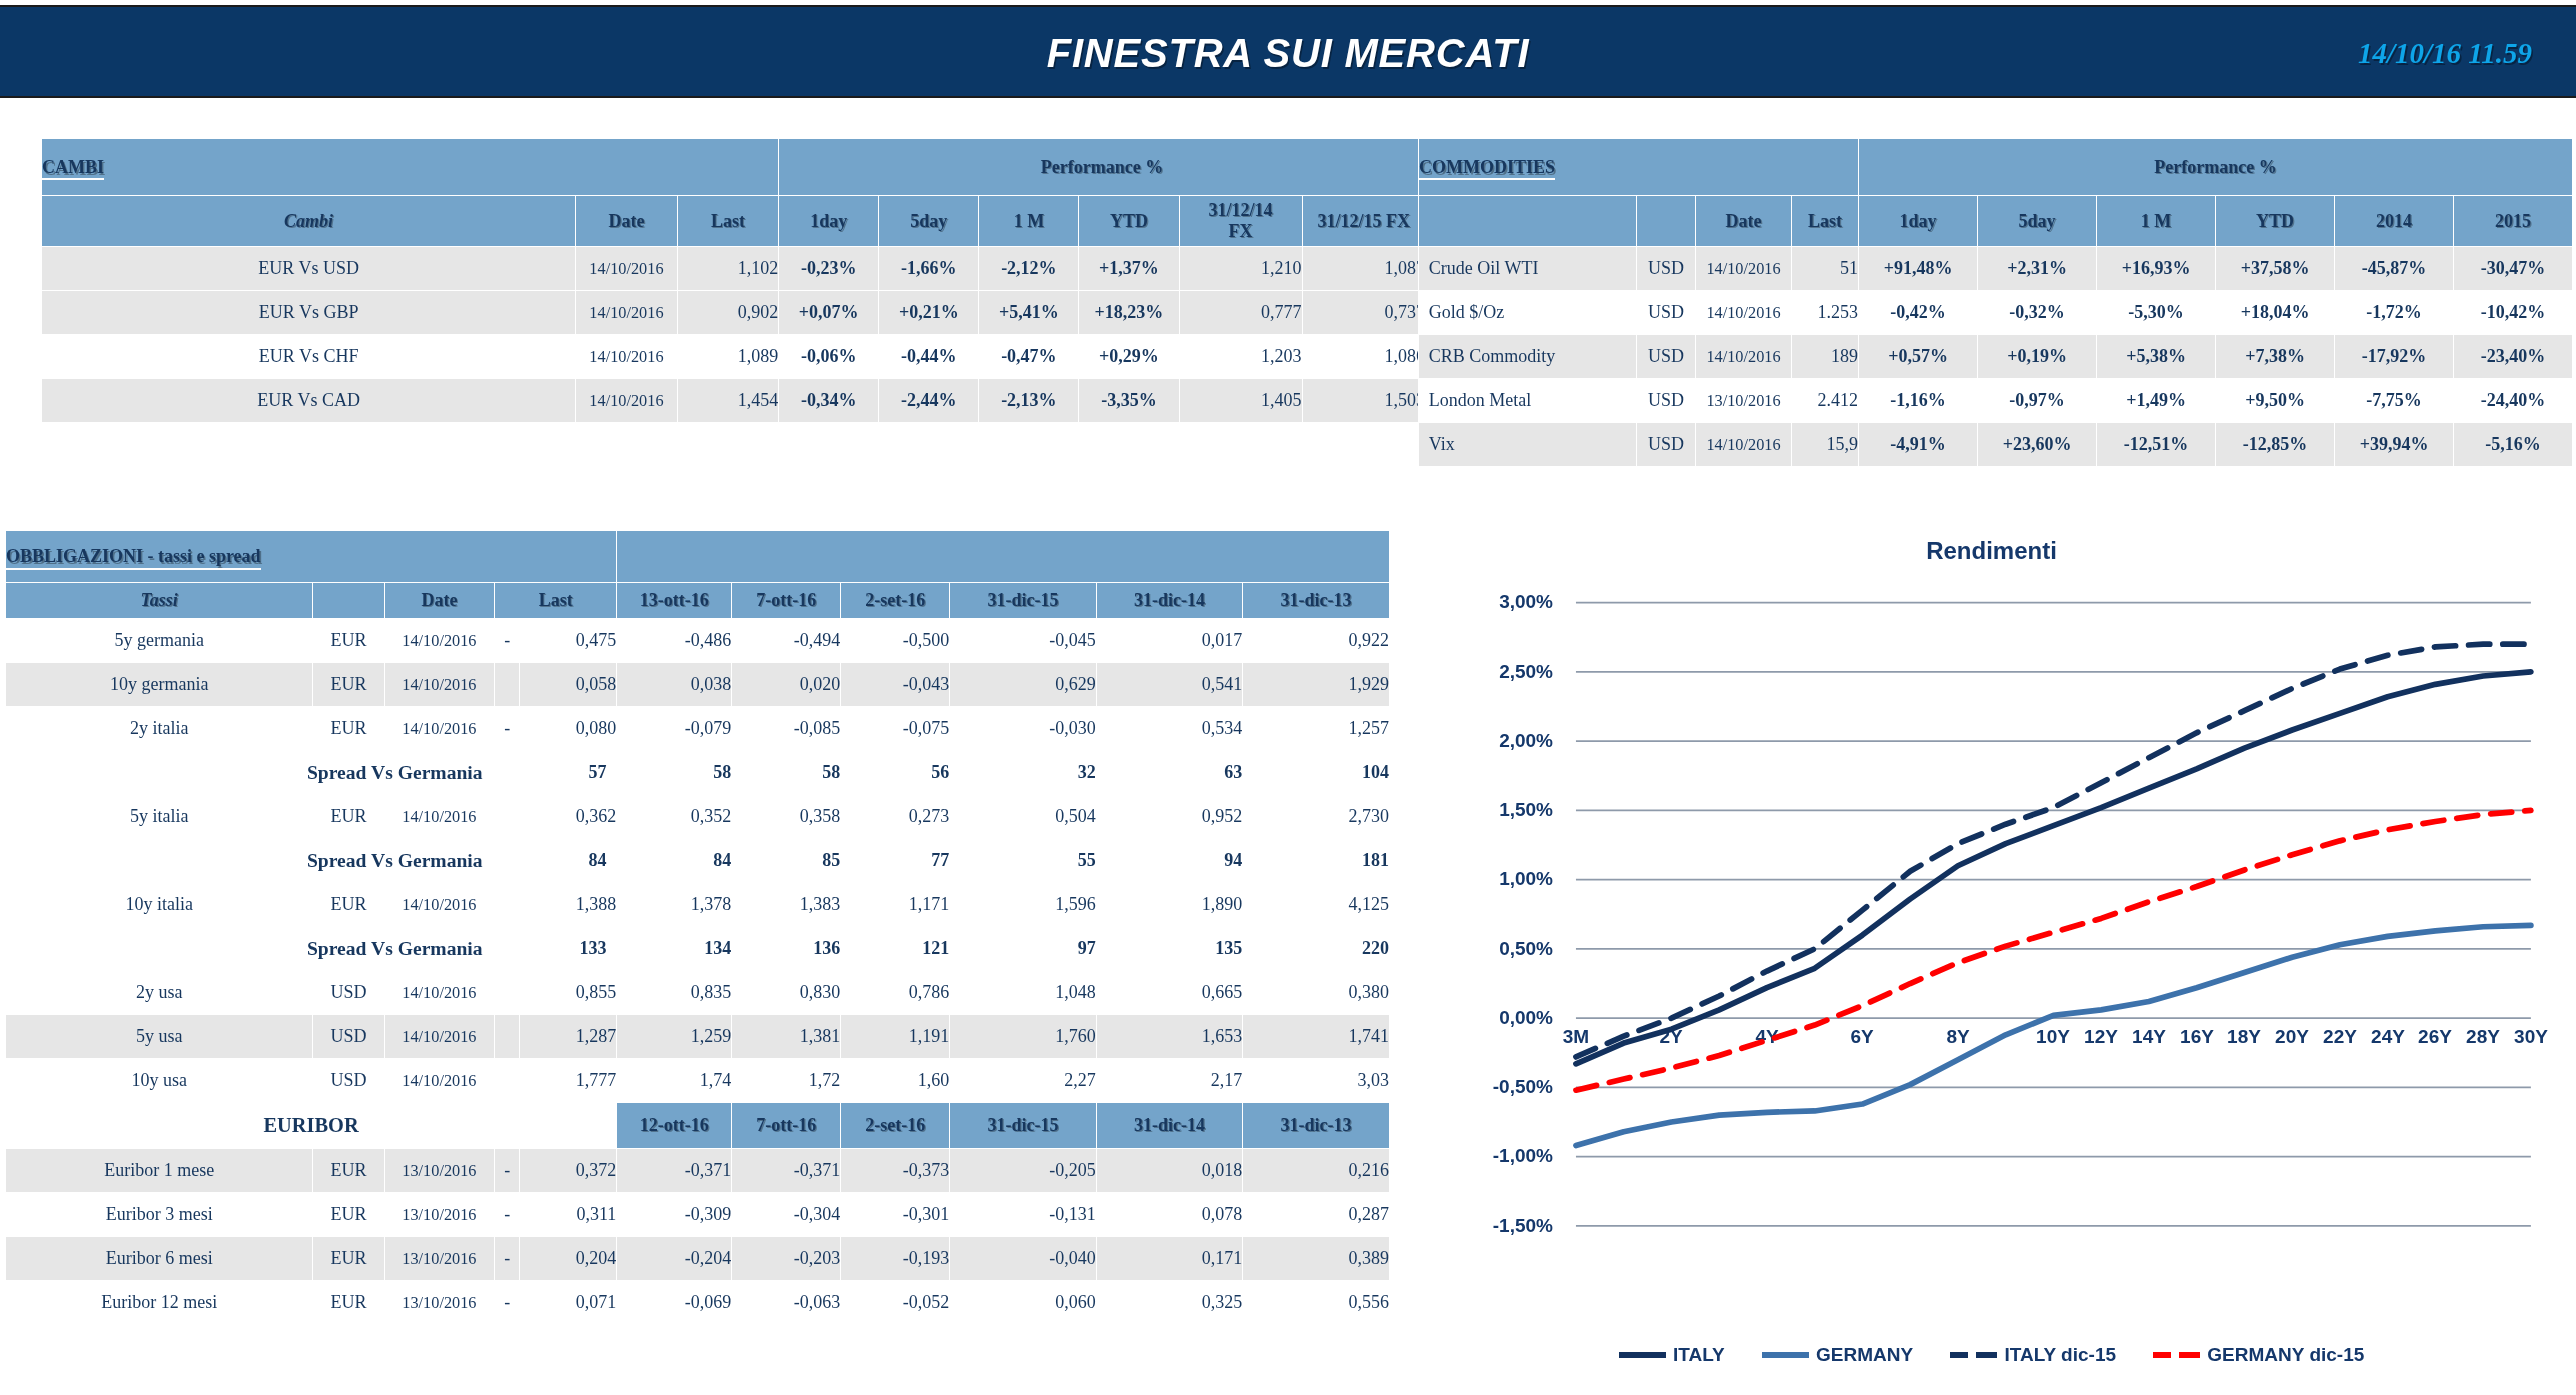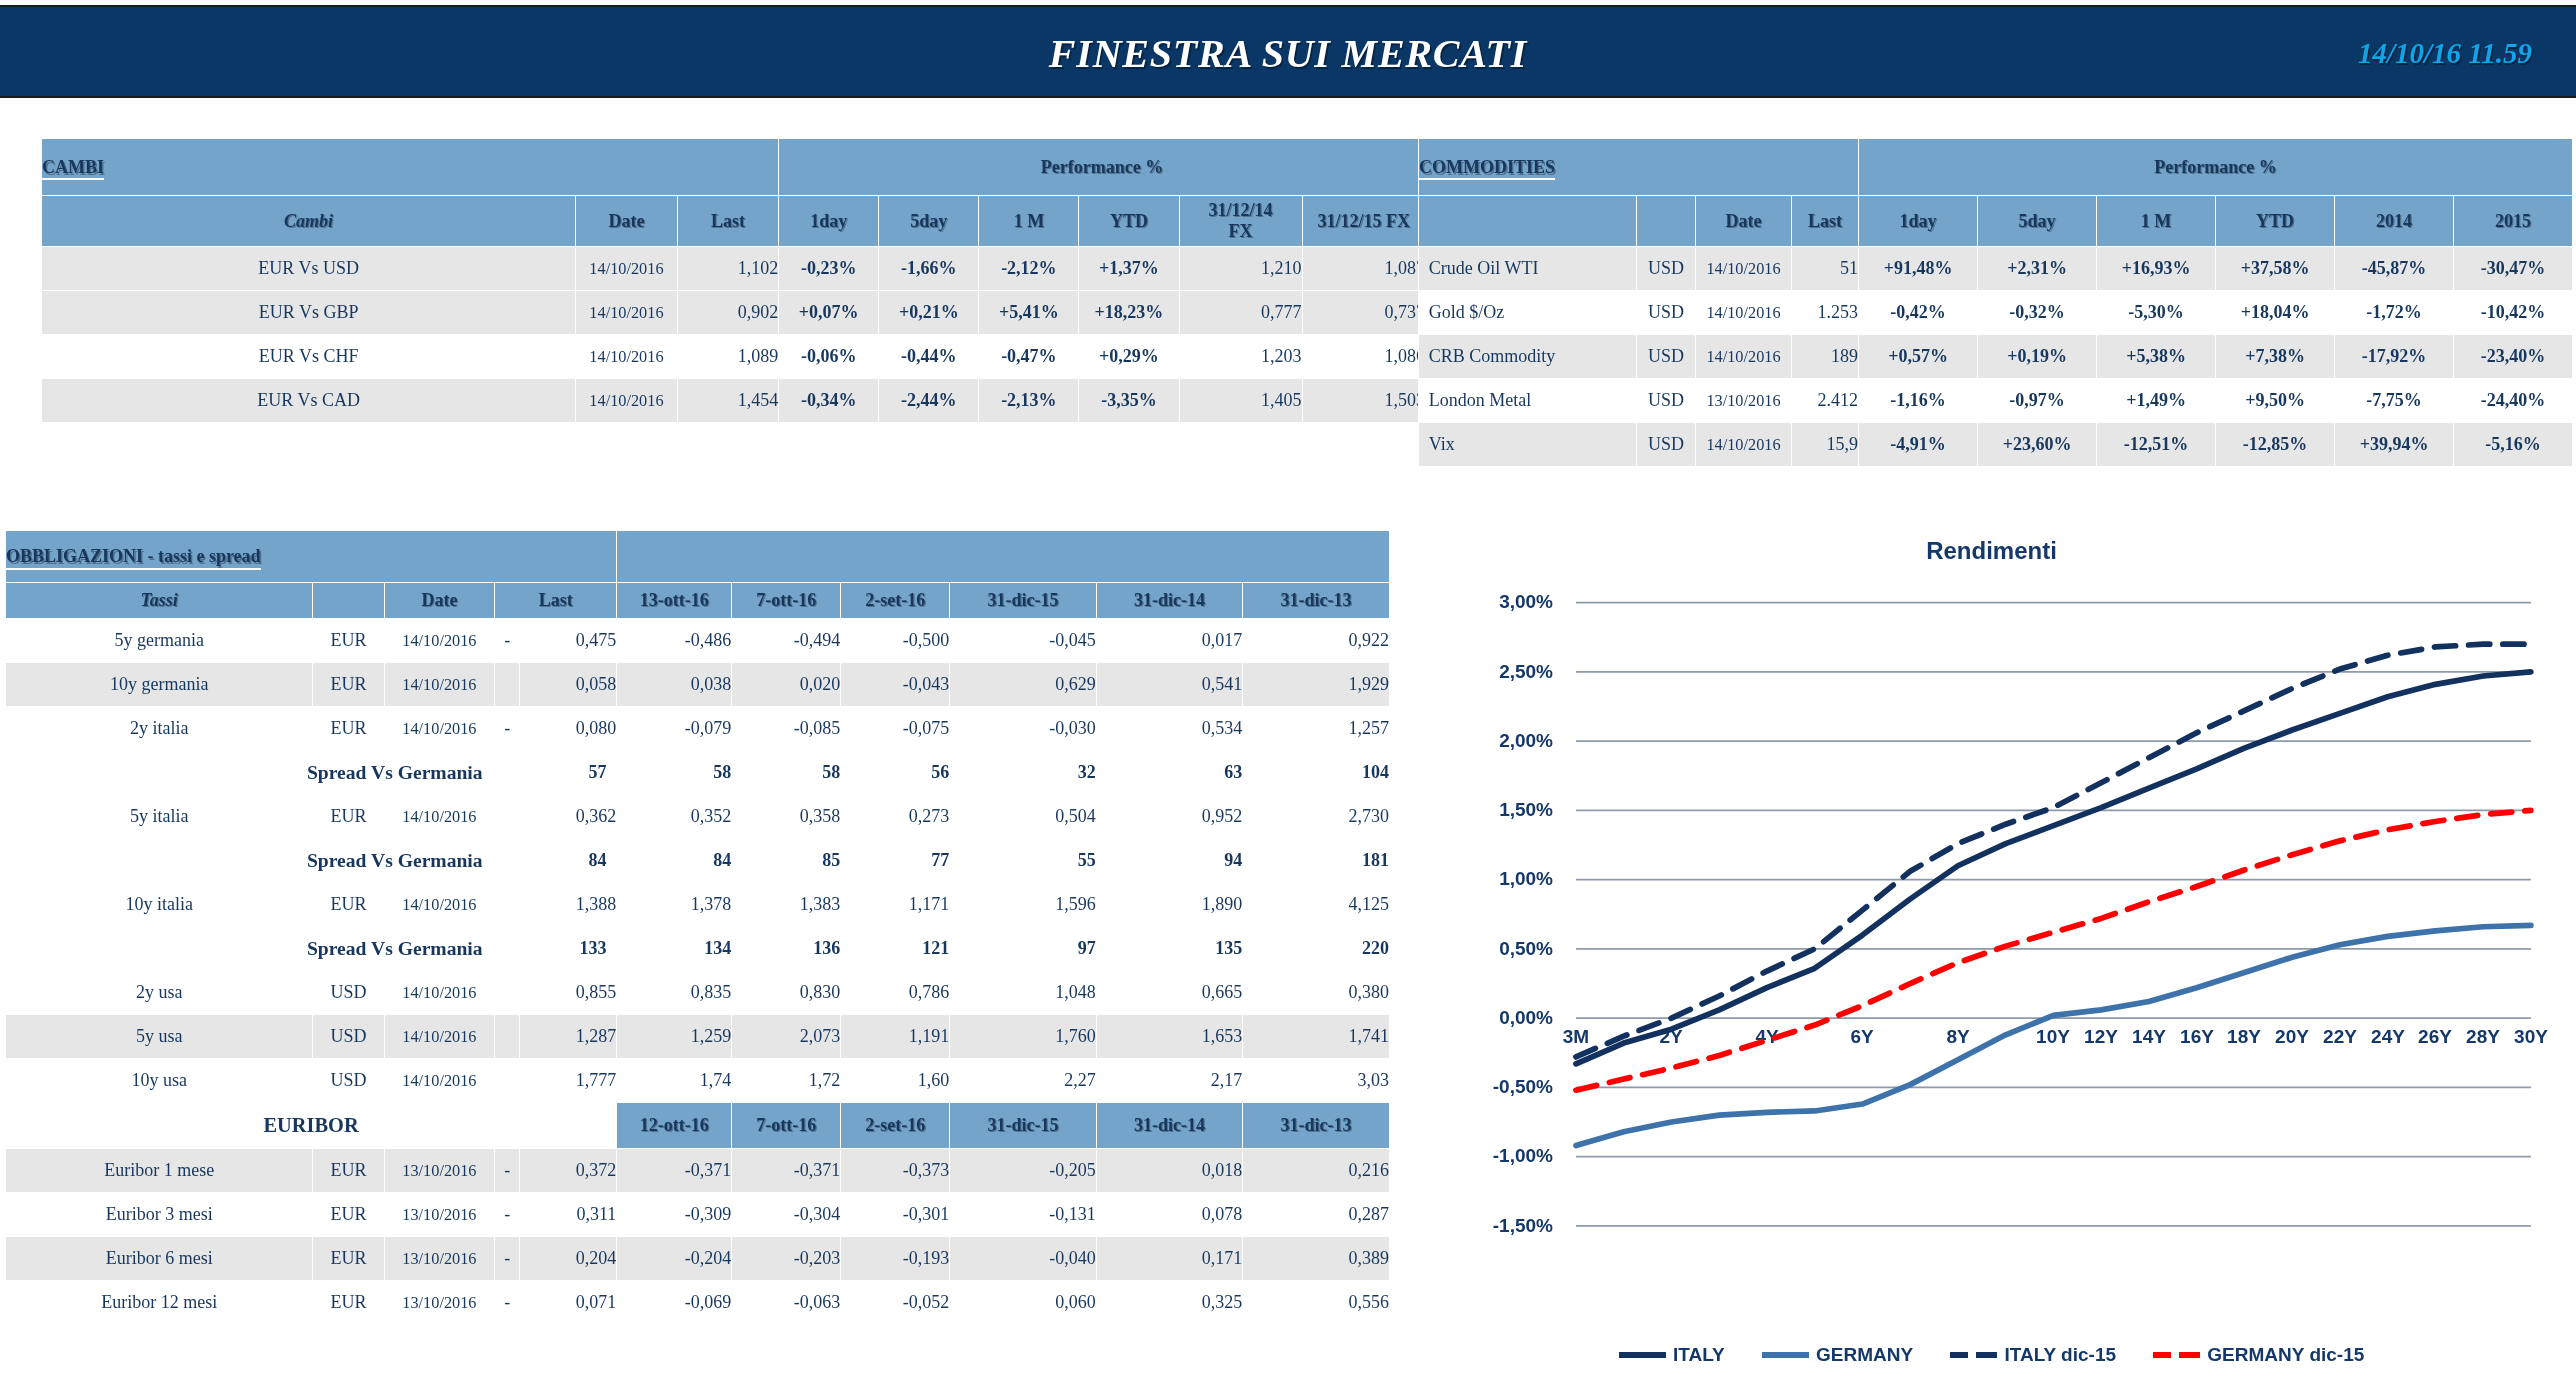--- a/index.html
+++ b/index.html
@@ -4,21 +4,21 @@
 <style>
   html,body{margin:0;padding:0;background:#ffffff;}
   body{width:2576px;height:1396px;font-family:"Liberation Serif",serif;overflow:hidden;}
 
   
   .banner{position:absolute;left:0;top:4.9px;width:2576px;height:93px;background:#0b3766;
           border-top:2.4px solid #1b1b1b;border-bottom:2.4px solid #1b1b1b;box-sizing:border-box;}
   .banner .divider{position:absolute;left:1379px;top:0;width:2.4px;height:100%;background:#0b3766;}
   .banner-title{position:absolute;left:0;top:0;width:2576px;height:93px;line-height:93px;
           text-align:center;color:#ffffff;font-size:40px;font-weight:bold;font-style:italic;
-          font-family:Liberation Serif, serif;letter-spacing:0.8px;
+          font-family:Liberation Sans, sans-serif;letter-spacing:0.8px;
           text-shadow:1.6px 1.6px 0 rgba(0,0,0,.35);}
   .banner-time{position:absolute;right:44px;top:0;height:93px;line-height:93px;color:#0ea5e9;
           font-size:29px;font-weight:bold;font-style:italic;font-family:"Liberation Serif",serif;
           text-shadow:1.6px 1.6px 0 rgba(0,0,0,.35);}
 
   
   .tbl{position:absolute;border-collapse:collapse;table-layout:fixed;}
   .tbl td,.tbl th{border:1.2px solid #ffffff;padding:0;font-family:"Liberation Serif",serif;
         color:#17375e;font-size:18px;white-space:nowrap;overflow:hidden;}
   .hd{background:#74a4ca;color:#ffffff;font-weight:bold;text-align:center;vertical-align:middle;
@@ -373,21 +373,21 @@
         <td class="cell num r1">0,665</td>
         <td class="cell num r1">0,380</td>
       </tr>
       <tr style="height:44px">
         <td class="cell lbl r0" colspan="2">5y usa</td>
         <td class="cell lbl r0">USD</td>
         <td class="cell lbl r0" style="font-size:16.3px">14/10/2016</td>
         <td class="cell lbl r0"></td>
         <td class="cell num r0">1,287</td>
         <td class="cell num r0">1,259</td>
-        <td class="cell num r0">2,073</td>
+        <td class="cell num r0">1,381</td>
         <td class="cell num r0">1,191</td>
         <td class="cell num r0">1,760</td>
         <td class="cell num r0">1,653</td>
         <td class="cell num r0">1,741</td>
       </tr>
       <tr style="height:44px">
         <td class="cell lbl r1" colspan="2">10y usa</td>
         <td class="cell lbl r1">USD</td>
         <td class="cell lbl r1" style="font-size:16.3px">14/10/2016</td>
         <td class="cell lbl r1"></td>

